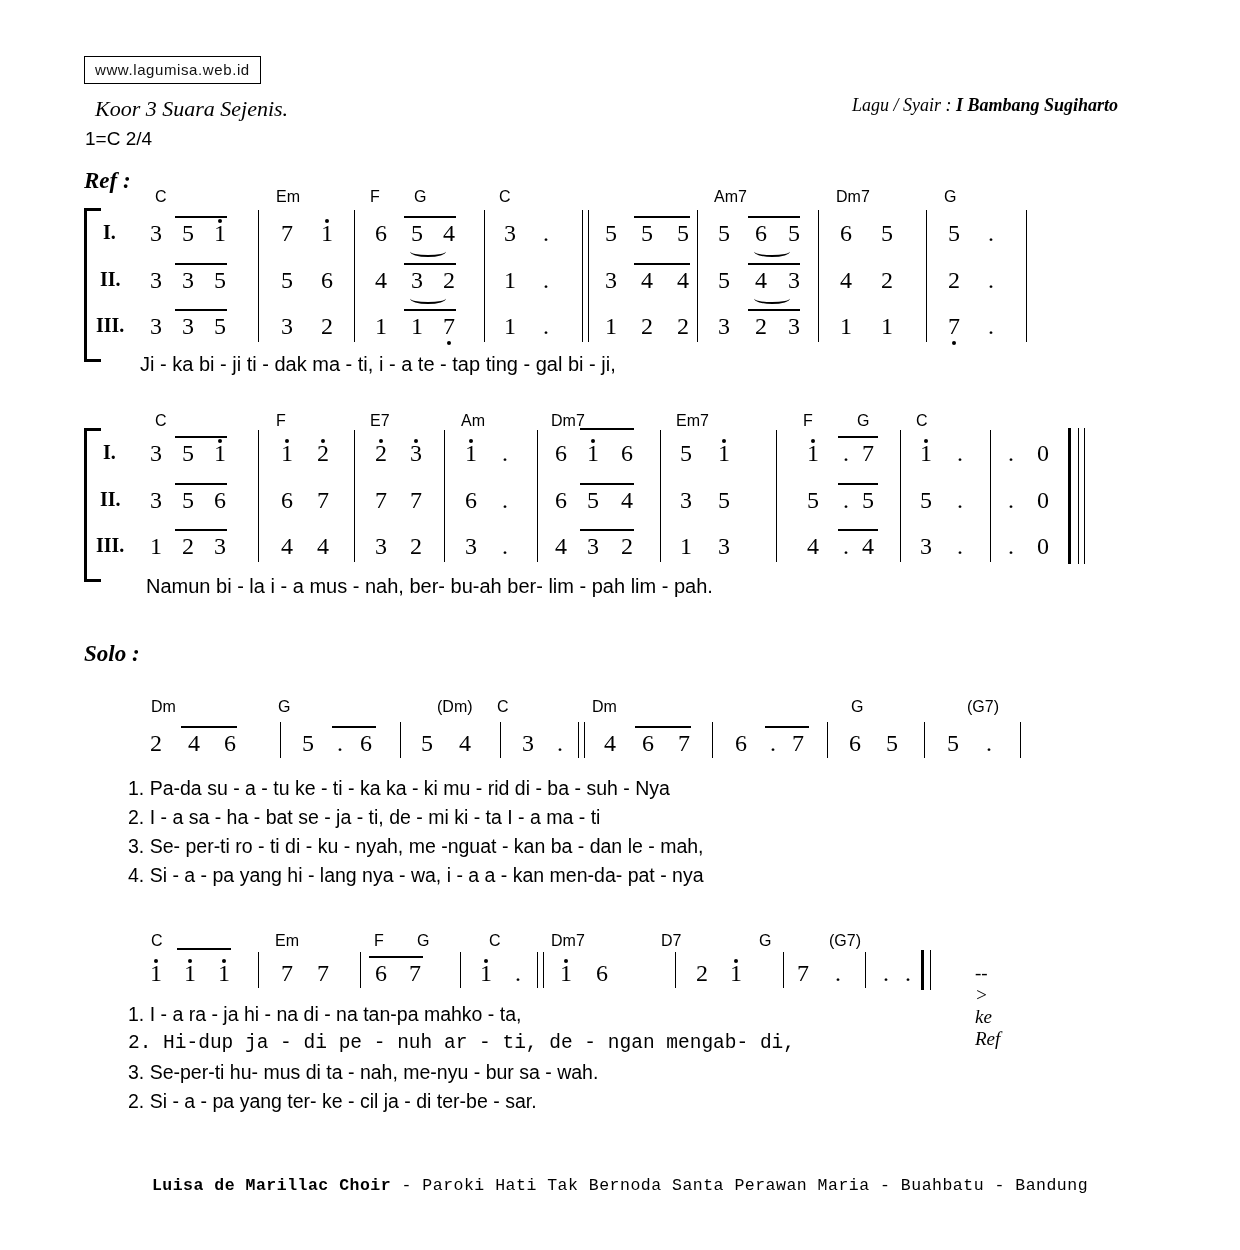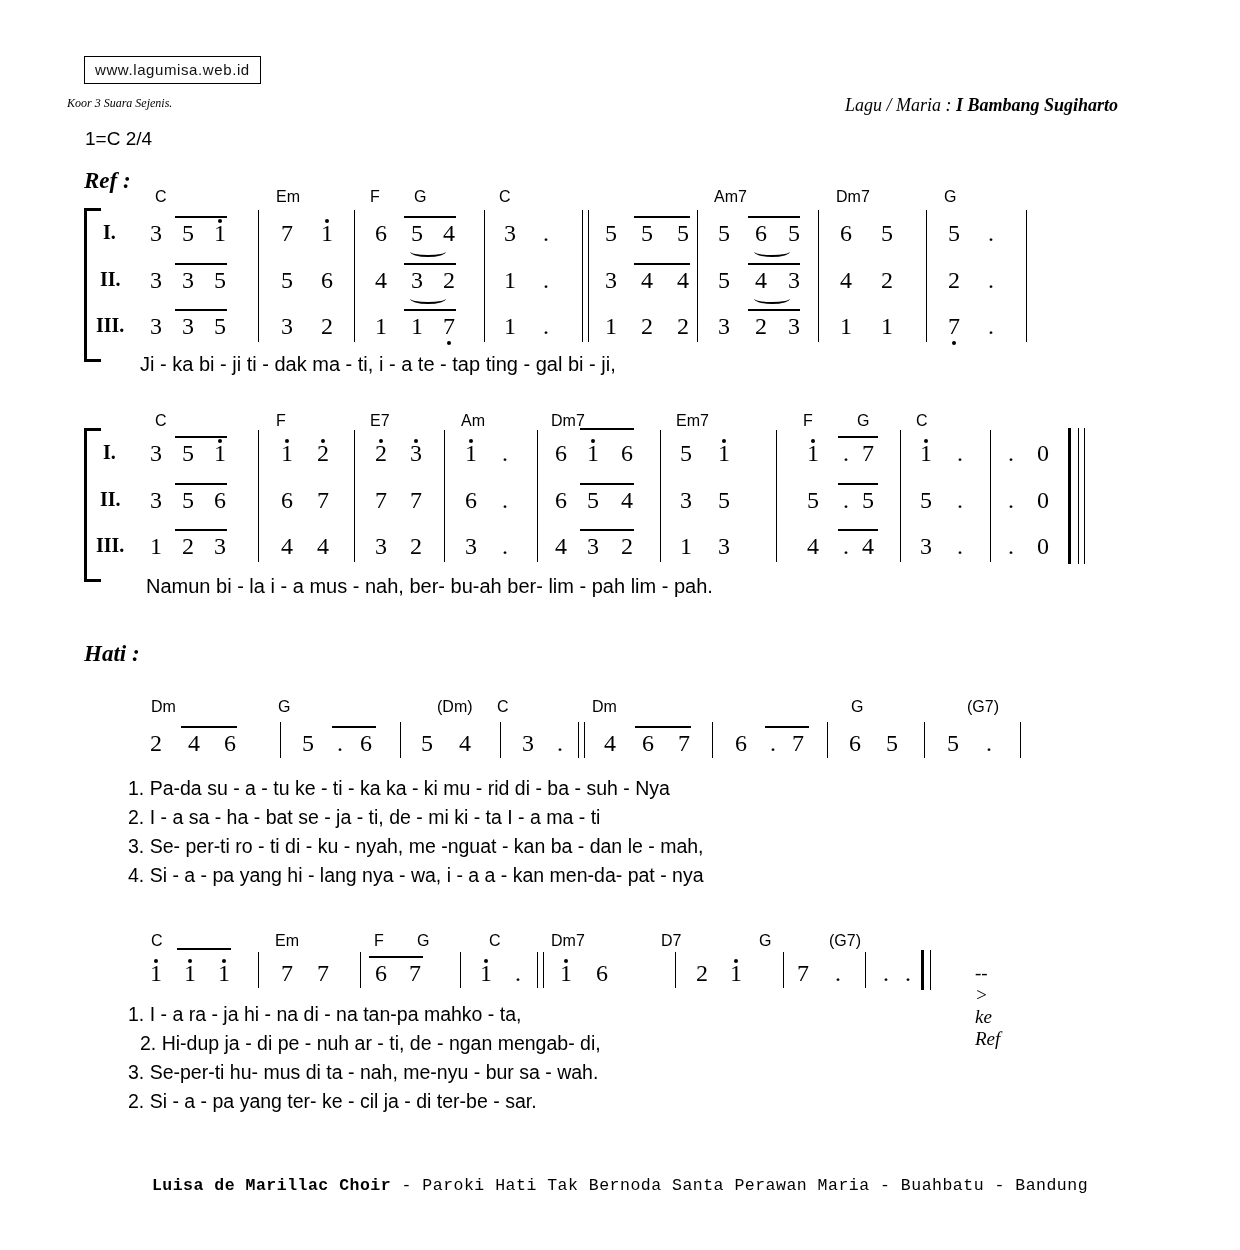--- a/index.html
+++ b/index.html
@@ -28,24 +28,24 @@
     top: 56px;
     border: 1px solid #000;
     padding: 4px 10px 5px 10px;
     font-family: "Liberation Sans", sans-serif;
     font-size: 15px;
     letter-spacing: 0.6px;
     color: #111;
   }
   .koor {
     position: absolute;
-    left: 67px;
+    left: 95px;
     top: 96px;
     font-style: italic;
-    font-size: 12px;
+    font-size: 22px;
     font-family: "Liberation Serif", serif;
   }
   .keysig {
     position: absolute;
     left: 85px;
     top: 128px;
     font-size: 19px;
     font-family: "Liberation Sans", sans-serif;
   }
   .title {
@@ -174,21 +174,21 @@
 </style>
 </head>
 <body>
 
 <div class="page">
 
   <div class="url-box">www.lagumisa.web.id</div>
   <div class="koor">Koor 3 Suara Sejenis.</div>
   <div class="keysig">1=C   2/4</div>
   <div class="composer">
-    <span>Lagu / Maria : </span><b>I Bambang Sugiharto</b>
+    <span>Lagu / Syair : </span><b>I Bambang Sugiharto</b>
   </div>
 
   <div class="section-label" style="left:84px; top:168px;">Ref :</div>
 
   <div class="block" style="left:0; top:0;">
 
     <div class="bracket" style="left:84px; top:208px; height:148px;"></div>
 
     <div class="chordrow" style="left:0; top:188px; width:1240px;">
       <span class="chord" style="left:155px;">C</span>
@@ -423,21 +423,21 @@
       <div class="beam" style="left:838px; top:-4px; width:40px;"></div>
       <span class="n" style="left:916px; width:20px;">3</span>
       <span class="n" style="left:954px; width:12px;">.</span>
       <span class="n" style="left:1005px; width:12px;">.</span>
       <span class="n" style="left:1033px; width:20px;">0</span>
     </div>
 
     <div class="lyric" style="left:146px; top:575px;">Namun bi - la   i  -  a  mus - nah,     ber- bu-ah  ber- lim  -  pah    lim - pah.</div>
   </div>
 
-  <div class="section-label" style="left:84px; top:641px;">Hati :</div>
+  <div class="section-label" style="left:84px; top:641px;">Solo :</div>
 
   <div class="block">
     <div class="chordrow" style="left:0; top:698px; width:1240px;">
       <span class="chord" style="left:151px;">Dm</span>
       <span class="chord" style="left:278px;">G</span>
       <span class="chord" style="left:437px;">(Dm)</span>
       <span class="chord" style="left:497px;">C</span>
       <span class="chord" style="left:592px;">Dm</span>
       <span class="chord" style="left:851px;">G</span>
       <span class="chord" style="left:967px;">(G7)</span>
@@ -536,21 +536,21 @@
       <span class="n" style="left:832px; width:12px;">.</span>
       <span class="n" style="left:880px; width:12px;">.</span>
       <span class="n" style="left:902px; width:12px;">.</span>
     </div>
 
     <div class="kerefnote" style="left:975px; top:962px;">
       <span>--&gt; ke Ref</span>
     </div>
 
     <div class="lyricline" style="left:128px; top:1003px;">1. I - a   ra - ja  hi - na di - na       tan-pa      mahko - ta,</div>
-    <div class="lyricline" style="left:140px; top:1032px;">2. Hi-dup ja -  di   pe - nuh ar - ti,      de - ngan   mengab- di,</div>
+    <div class="lyricline" style="left:128px; top:1032px;font-family:Liberation Mono, monospace;">2. Hi-dup ja -  di   pe - nuh ar - ti,      de - ngan   mengab- di,</div>
     <div class="lyricline" style="left:128px; top:1061px;text-align:right;">3. Se-per-ti    hu- mus di   ta - nah,    me-nyu -  bur sa - wah.</div>
     <div class="lyricline" style="left:128px; top:1090px;">2. Si - a - pa   yang ter- ke   -   cil       ja - di     ter-be - sar.</div>
   </div>
 
   <div class="footer">
     <b>Luisa de Marillac Choir</b><span> - Paroki Hati Tak Bernoda Santa Perawan Maria - Buahbatu - Bandung</span>
   </div>
 
 </div>
 

